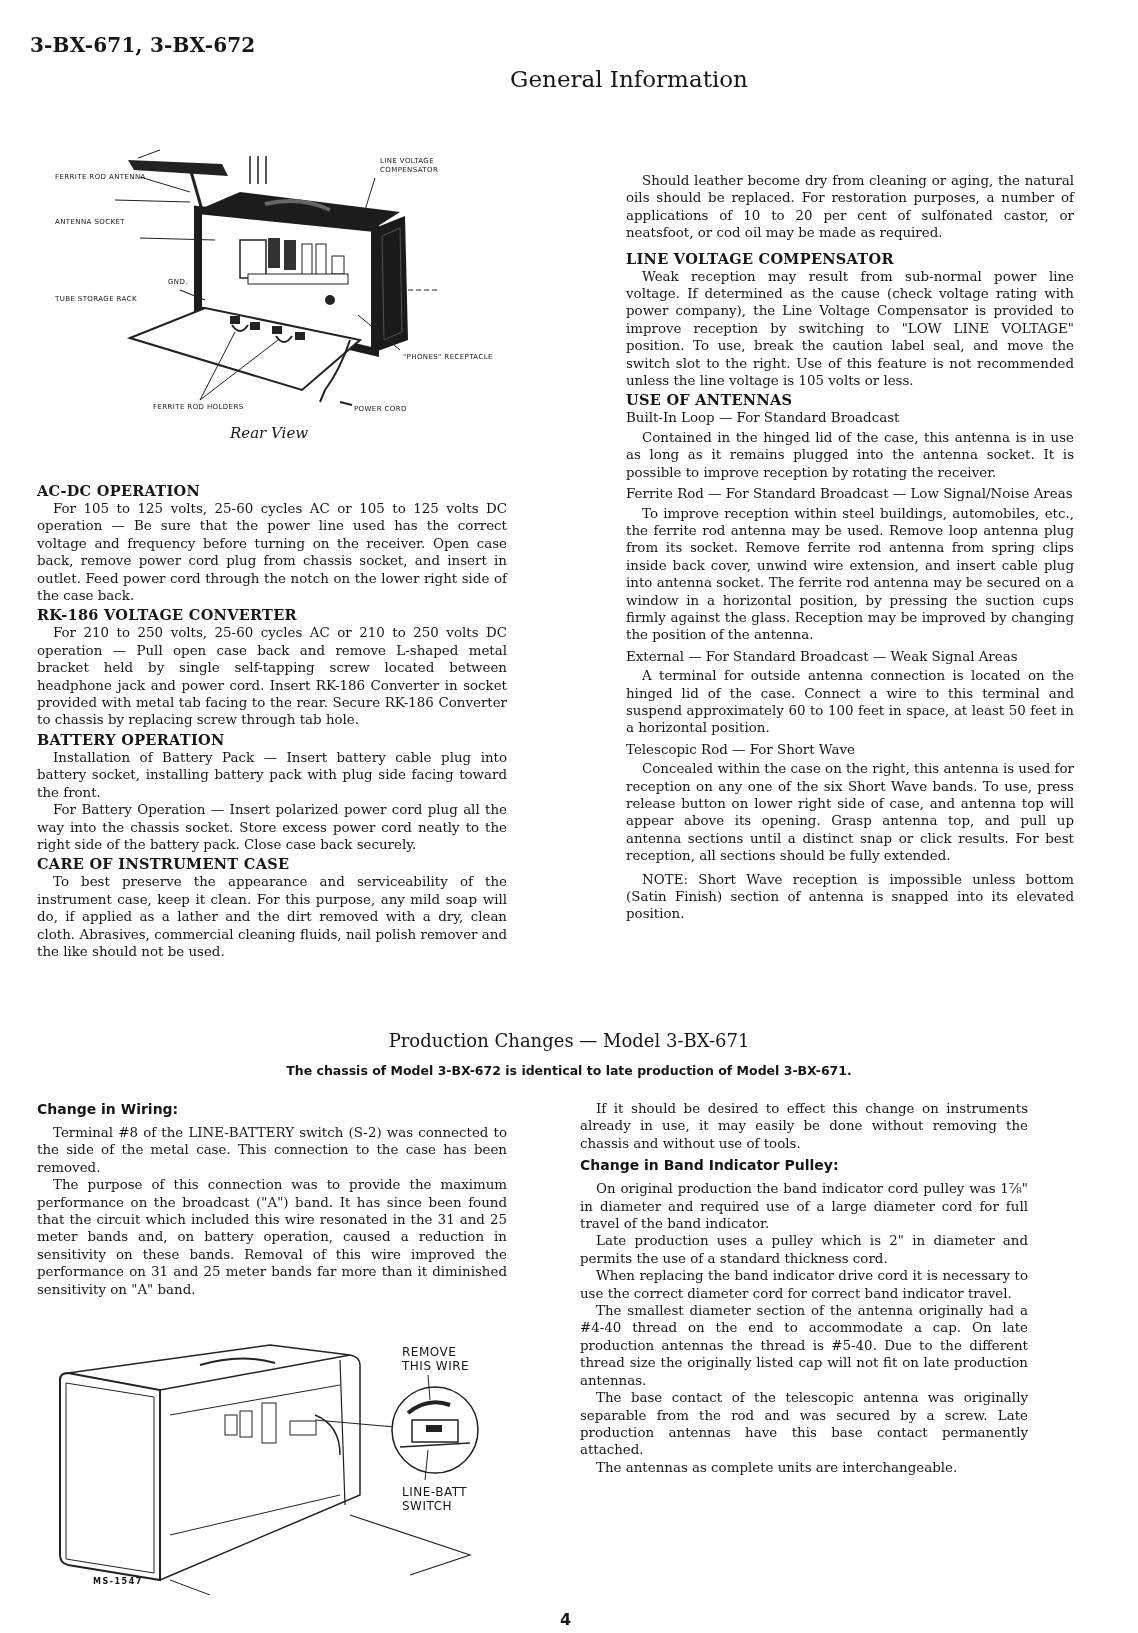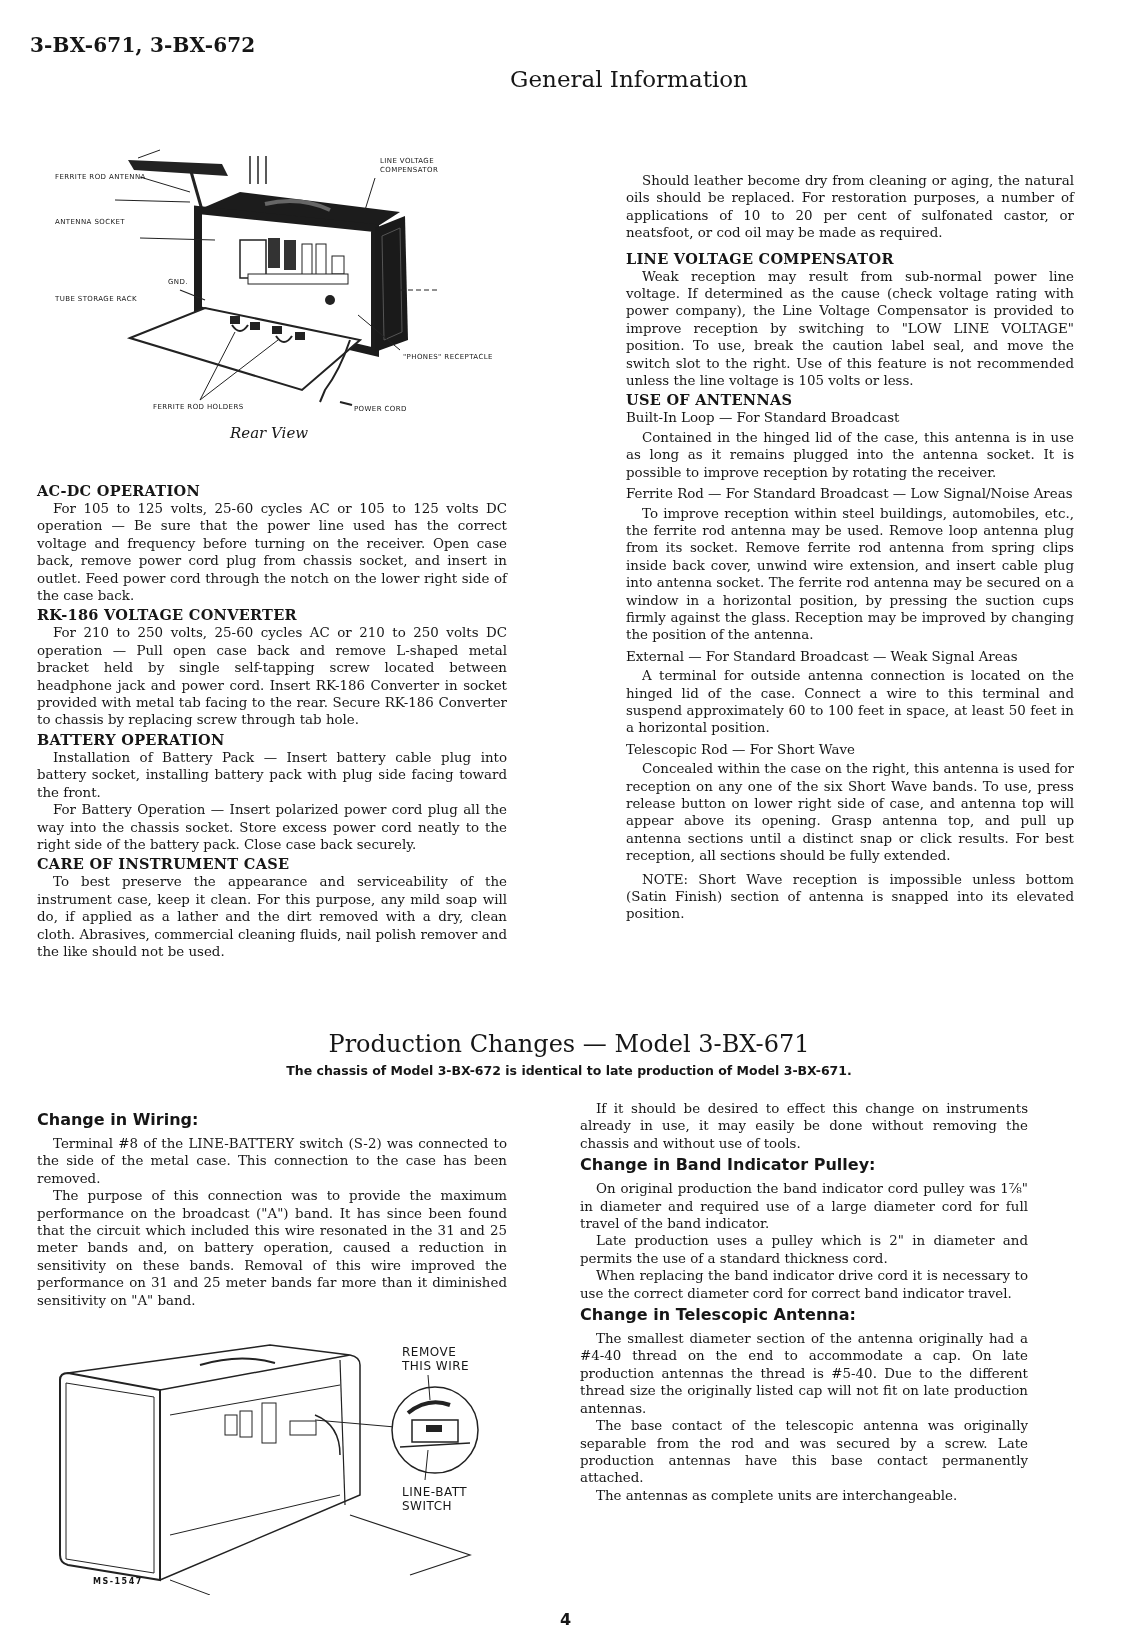--- a/index.html
+++ b/index.html
@@ -20,29 +20,29 @@
   .col { font-size: 13.4px; line-height: 17.4px; text-align: justify; }
   .col p { margin: 0; text-indent: 16px; }
   .col h3 {
     margin: 2px 0 0 0; font-size: 14.5px; font-weight: bold; letter-spacing: 0.3px; line-height: 18px;
   }
   .col h4 {
     margin: 4px 0 2px 0; font-size: 13.4px; font-weight: normal; line-height: 17.4px; text-align: left;
   }
   .col .gap { height: 6px; }
   .sub-h {
-    margin: 11px 0 4px 0; font-family: "DejaVu Sans", sans-serif; font-size: 16px; font-weight: bold; line-height: 22px;
+    margin: 0 0 4px 0; font-family: "DejaVu Sans", sans-serif; font-size: 14px; font-weight: bold; line-height: 22px;
   }
   .left-col { left: 37px; top: 480px; width: 470px; }
   .right-col { left: 580px; top: 172px; width: 448px; margin-left: 46px; }
   .lower-left { left: 37px; top: 1098px; width: 470px; }
   .lower-right { left: 580px; top: 1100px; width: 448px; }
   .prod-title {
     left: 0; top: 1030px; width: 1138px; text-align: center;
-    font-family: "DejaVu Serif", serif; font-size: 24px;
+    font-family: "DejaVu Serif", serif; font-size: 18px;
   }
   .prod-sub {
     left: 0; top: 1063px; width: 1138px; text-align: center;
     font-family: "DejaVu Sans", sans-serif; font-weight: bold; font-size: 12.5px;
   }
   .caption {
     left: 230px; top: 424px; font-style: italic; font-family: "DejaVu Serif", serif; font-size: 15px;
   }
   .fig-label {
     font-family: "DejaVu Sans", sans-serif; font-weight: normal; font-size: 7px; letter-spacing: 0.4px; white-space: nowrap;
@@ -194,19 +194,18 @@
   <div class="abs fig2-label" style="left:352px;top:164px;">SWITCH</div>
 </div>
 <div class="abs ms-code">MS-1547</div>
 
 <div class="abs col lower-right">
   <p>If it should be desired to effect this change on instruments already in use, it may easily be done without removing the chassis and without use of tools.</p>
   <div class="sub-h" style="margin-top:2px">Change in Band Indicator Pulley:</div>
   <p>On original production the band indicator cord pulley was 1⅞" in diameter and required use of a large diameter cord for full travel of the band indicator.</p>
   <p>Late production uses a pulley which is 2" in diameter and permits the use of a standard thickness cord.</p>
   <p>When replacing the band indicator drive cord it is necessary to use the correct diameter cord for correct band indicator travel.</p>
-  <div class="sub-h" style="margin-top:2px">Change in Telescopic Antenna:</div>
   <p>The smallest diameter section of the antenna originally had a #4-40 thread on the end to accommodate a cap. On late production antennas the thread is #5-40. Due to the different thread size the originally listed cap will not fit on late production antennas.</p>
   <p>The base contact of the telescopic antenna was originally separable from the rod and was secured by a screw. Late production antennas have this base contact permanently attached.</p>
   <p>The antennas as complete units are interchangeable.</p>
 </div>
 
 <div class="abs page-num">4</div>
 
 </body></html>

